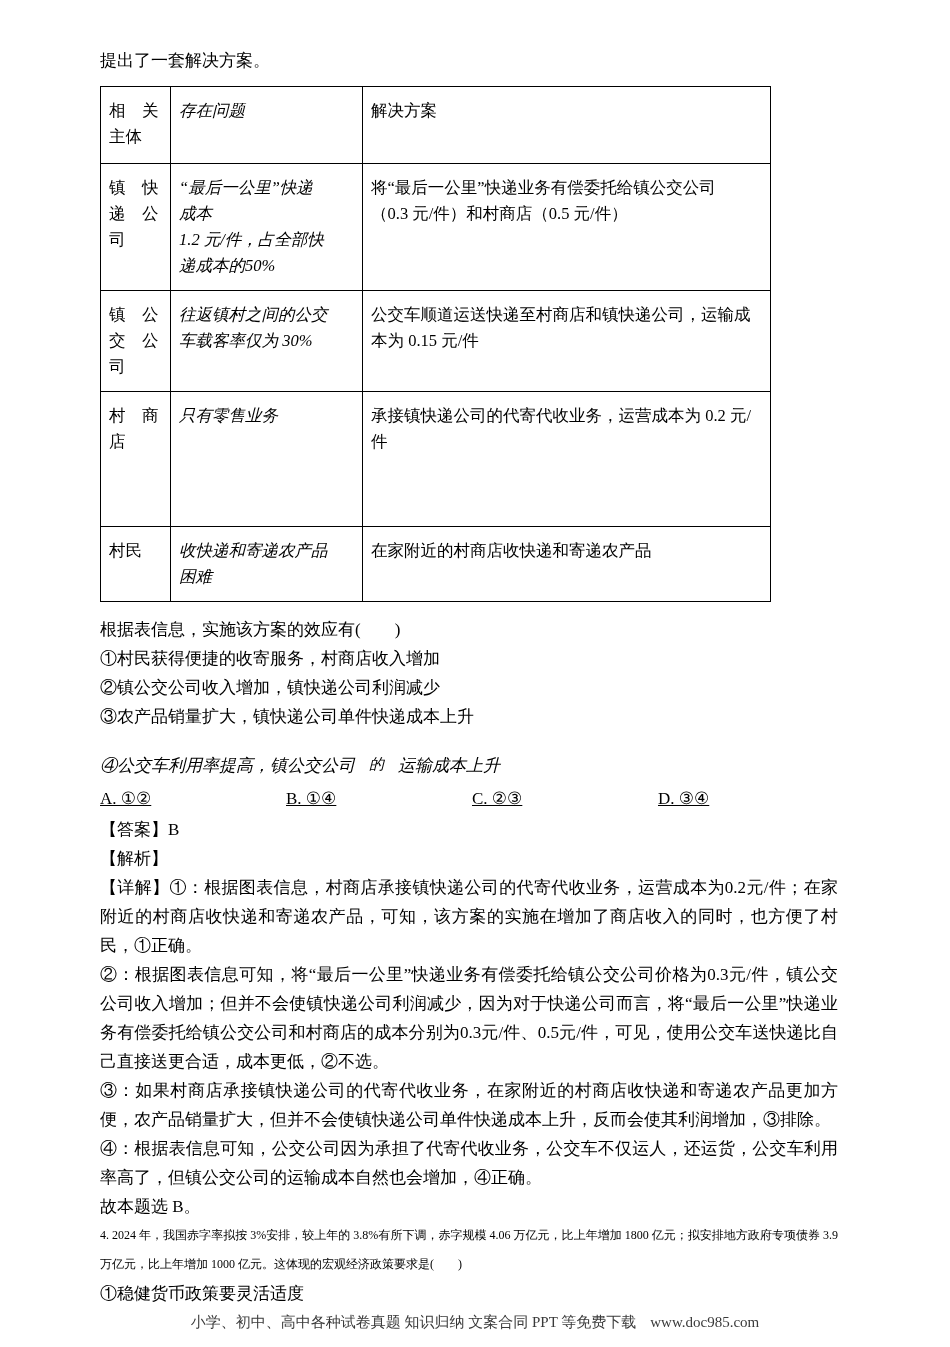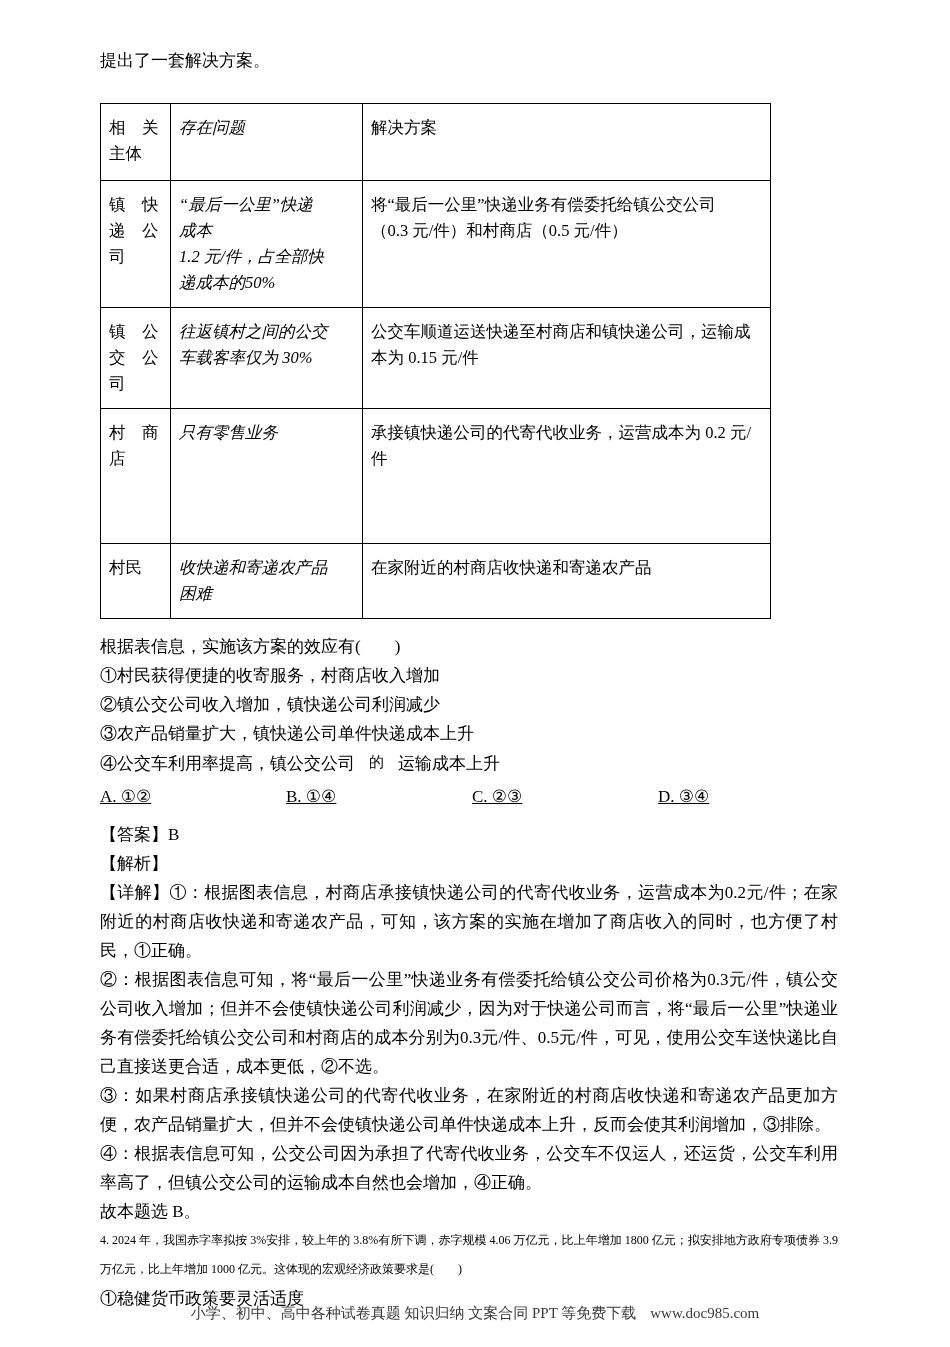--- a/index.html
+++ b/index.html
@@ -8,65 +8,65 @@
     width:950px; height:1347px;
     position:relative;
     overflow:hidden;
     font-family:"Liberation Serif","DejaVu Serif",serif;
     color:#000000;
   }
   .page { padding:46px 112px 0 100px; }
   .line { font-size:17px; line-height:29px; }
 
   
-  table.scheme { border-collapse:collapse; margin-top:28px; table-layout:fixed; }
+  table.scheme { border-collapse:collapse; margin-top:11px; table-layout:fixed; }
   table.scheme td {
     border:1.3px solid #000;
     vertical-align:top;
     padding:11px 8px;
     font-size:16.5px;
     line-height:26px;
     white-space:pre-line;
   }
   .c1 { width:70px; }
   .c2 { width:192px;font-style:italic; }
   .c3 { width:408px; }
   tr.rh td { height:77px; }
   tr.r1 td { height:100px; }
   tr.r2 td { height:95px; }
   tr.r3 td { height:135px; }
   tr.r4 td { height:70px; }
 
   
   .stem { margin-top:13px; }
   .statement { }
-  .statement-4 { margin-top:0; }
+  .statement-4 { margin-top:19px;font-style:italic; }
   .inserted-char {
     display:inline-block;
     font-family:"DejaVu Sans","Liberation Sans",sans-serif;
     font-size:15px;
     margin:0 14px;
     vertical-align:2px;
   }
   .options { display:flex; margin-top:4px;text-decoration:underline; }
   .options span { display:inline-block; width:186px; }
   .options span:last-child { width:auto; }
-  .answer-line { margin-top:9px; }
+  .answer-line { margin-top:2px; }
   .analysis-label { }
 
   
   .para { font-size:17px; line-height:29px; text-align:justify; }
   .conclusion { }
   .next-q { font-size:12px; line-height:29px; text-align:justify; margin-top:0; }
 
   
   .footer {
     position:absolute;
     left:0; right:0;
-    bottom:24px;
+    bottom:15px;
     text-align:center;
     font-size:15px;
     color:#3a3a3a;
   }
   .footer .url { margin-left:14px; color:#3a3a3a; text-decoration:none; }
 </style>
 </head>
 <body>
 
 <div class="page">

